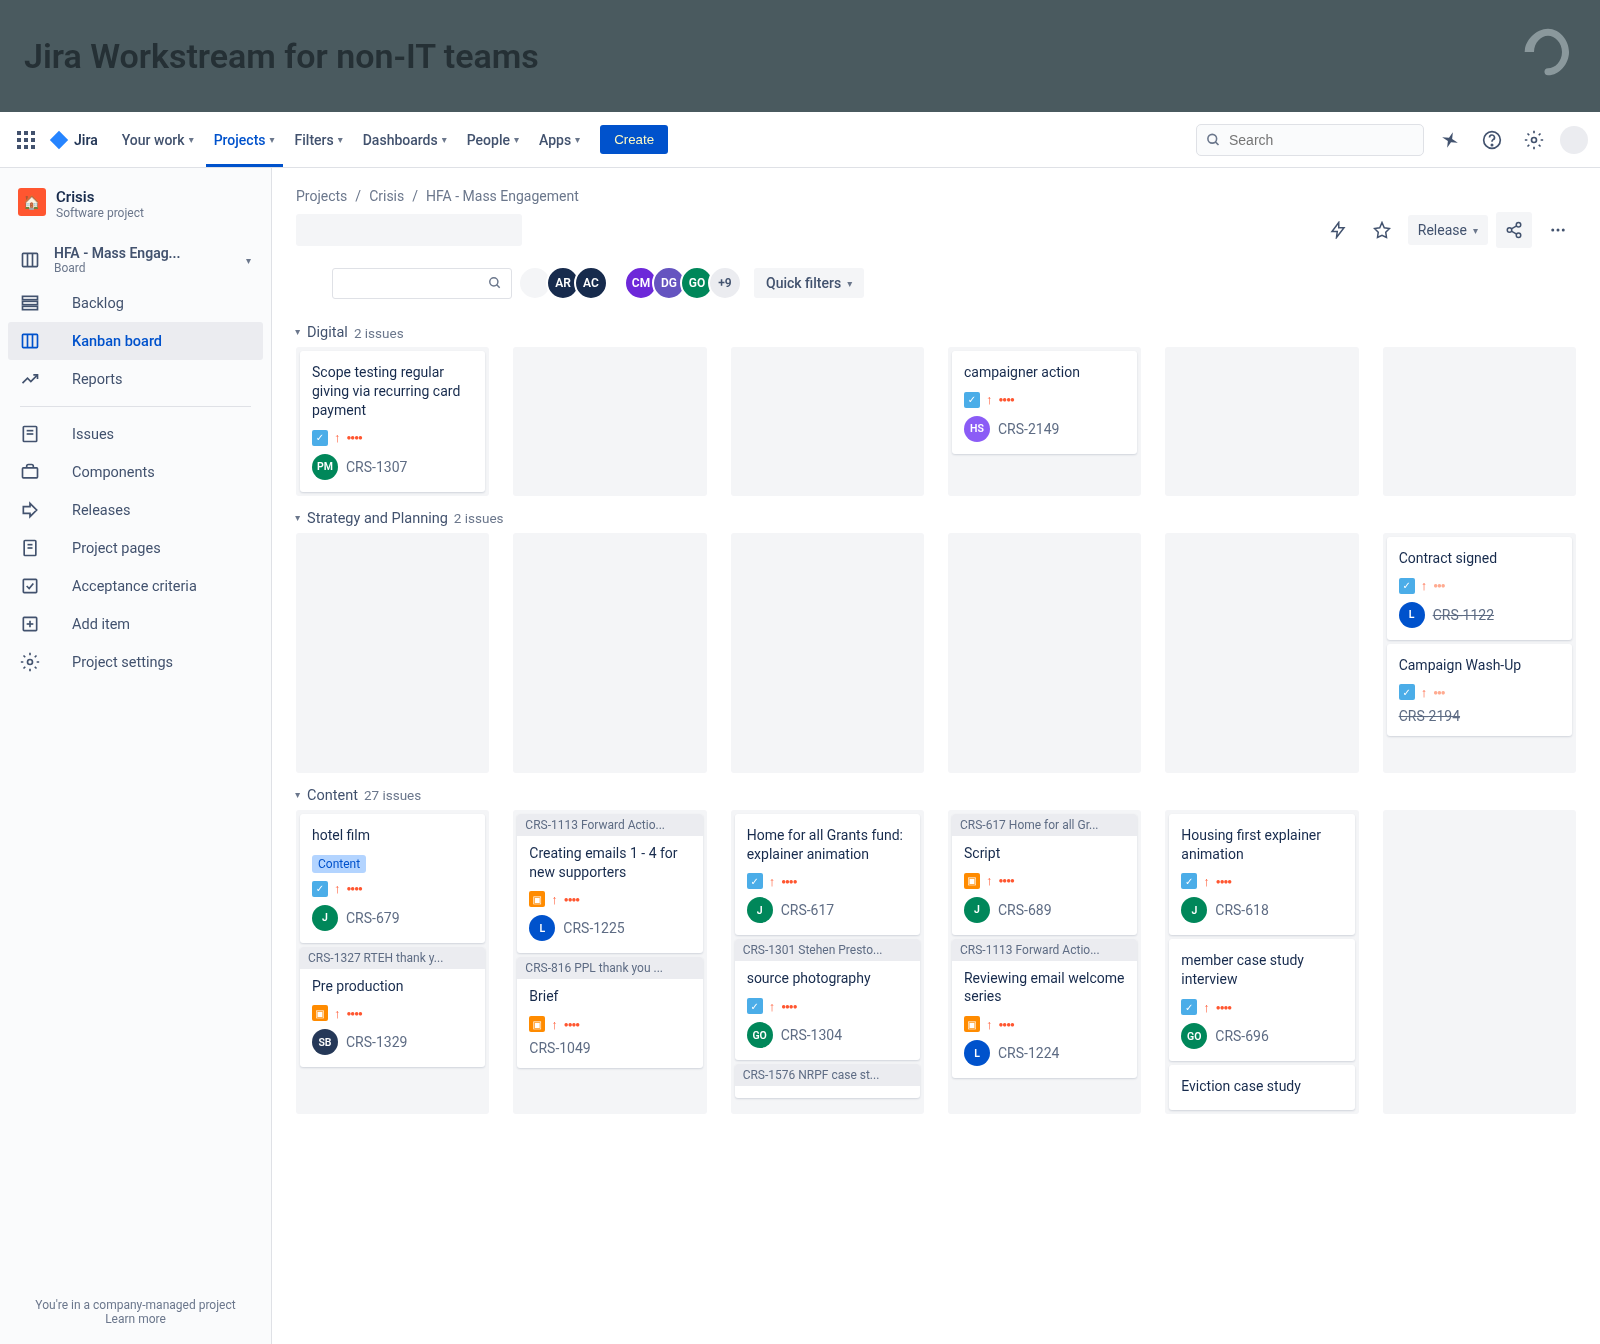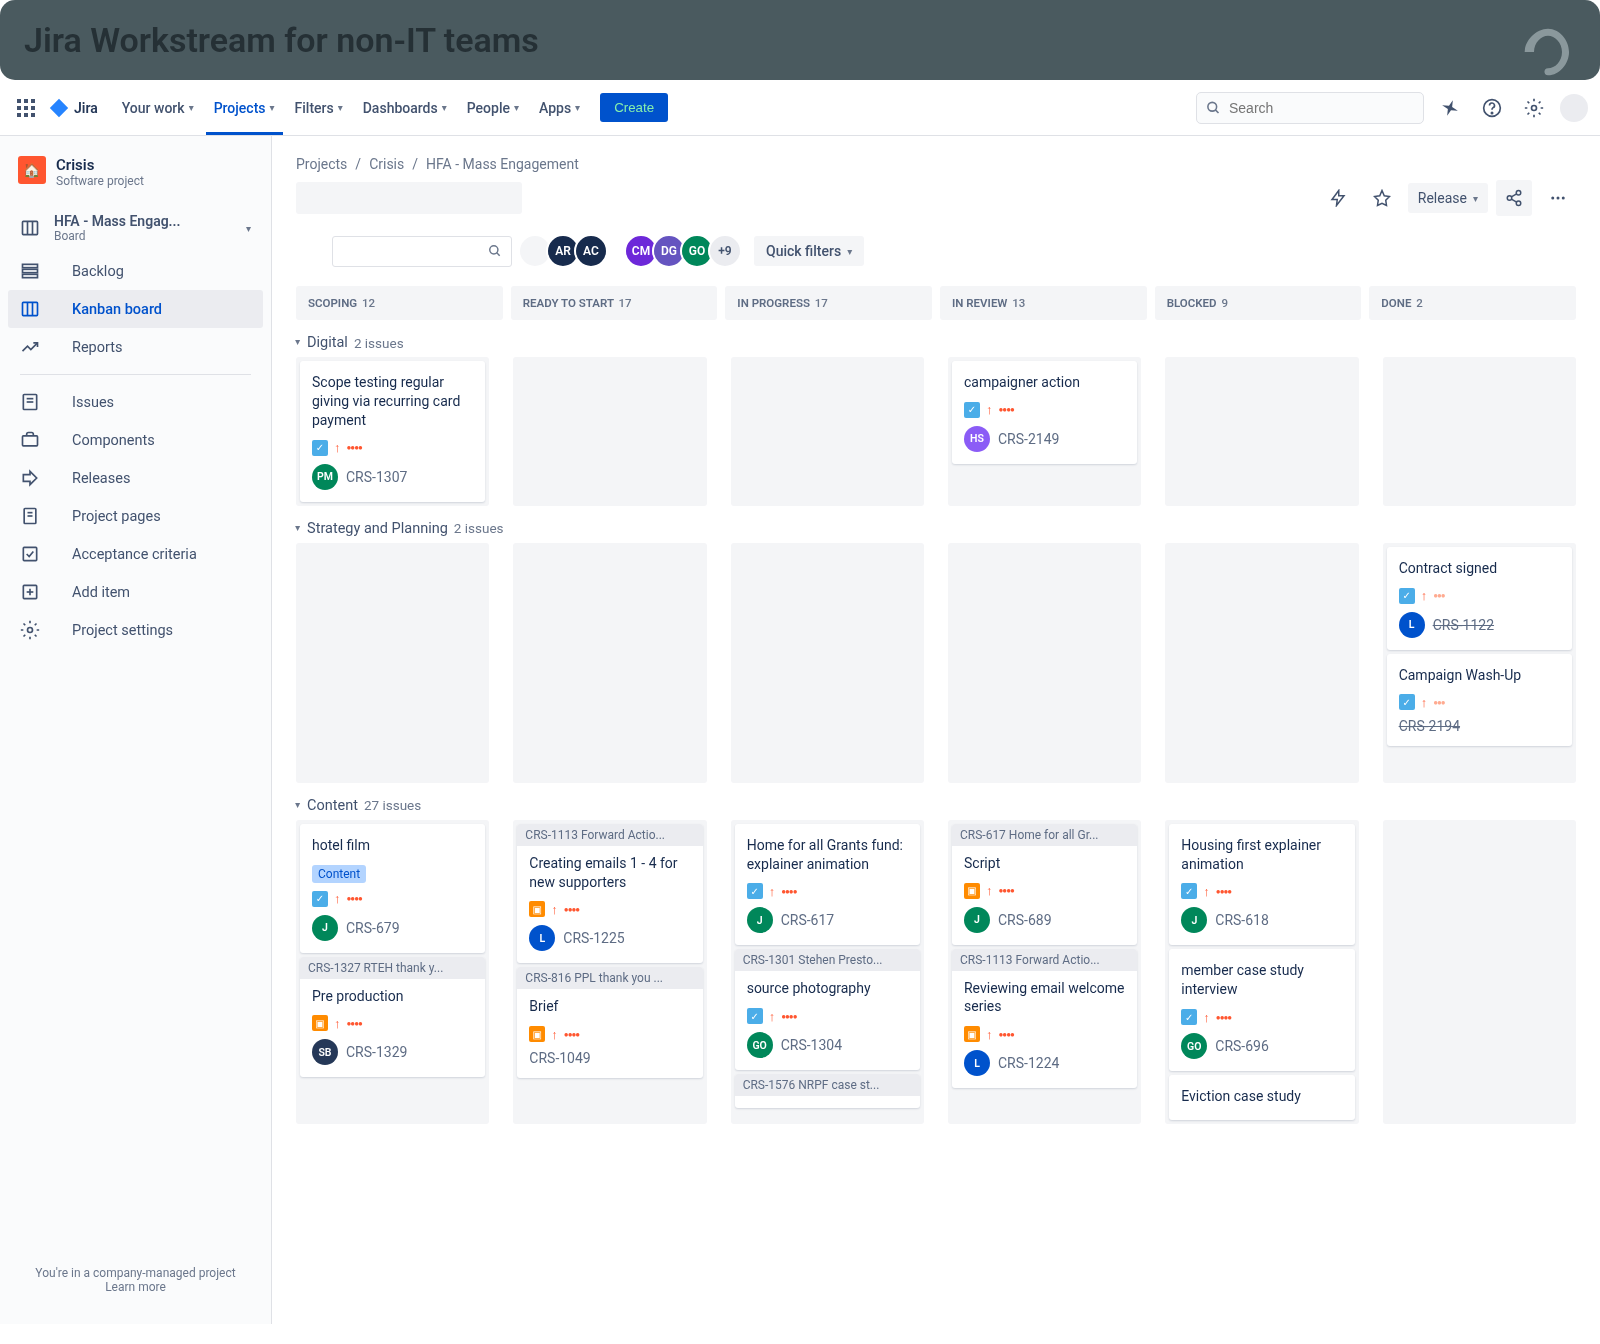--- a/index.html
+++ b/index.html
@@ -1,29 +1,29 @@
 <!DOCTYPE html>
 <html><head>
 <meta charset="utf-8">
 <style>
 * { box-sizing: border-box; margin: 0; padding: 0; }
 body { font-family: -apple-system, BlinkMacSystemFont, "Segoe UI", Roboto, sans-serif; font-size: 14px; color: #172B4D; background: #fff; overflow-x: hidden; }
-.banner { background: #4a5a5f; height: 80px; display: flex; align-items: center; padding: 0 24px; position: relative; border-radius: 15px; }
+.banner { background: #4a5a5f; height: 112px; display: flex; align-items: center; padding: 0 24px; position: relative; }
 .banner-title { font-size: 34px; font-weight: 600; color: #253035; }
 .banner-logo { position: absolute; right: 24px; top: 24px; width: 56px; height: 56px; opacity: 0.55; }
 .topnav { height: 56px; border-bottom: 1px solid #DFE1E6; display: flex; align-items: center; padding: 0 12px; }
 .app-switch { width: 28px; height: 28px; display: flex; align-items: center; justify-content: center; cursor: pointer; }
 .jira-logo { display: flex; align-items: center; gap: 4px; margin-left: 8px; margin-right: 16px; color: #253858; font-weight: 600; }
 .jira-logo svg { width: 22px; height: 22px; }
 .nav-items { display: flex; align-items: center; gap: 4px; justify-content: space-between; }
 .nav-item { padding: 6px 8px; display: flex; align-items: center; gap: 4px; cursor: pointer; color: #42526E; font-weight: 500; border-radius: 3px; }
 .nav-item.active { color: #0052CC; position: relative; }
 .nav-item.active::after { content: ""; position: absolute; bottom: -13px; left: 0; right: 0; height: 3px; background: #0052CC; }
 .chev { font-size: 10px; color: #6B778C; }
-.create-btn { margin-left: 12px; background: #0052CC; color: #86efac; border: none; padding: 7px 14px; border-radius: 3px; font-weight: 500; cursor: pointer; }
+.create-btn { margin-left: 12px; background: #0052CC; color: #fef9c3; border: none; padding: 7px 14px; border-radius: 3px; font-weight: 500; cursor: pointer; }
 .nav-right { margin-left: auto; display: flex; align-items: center; gap: 10px; }
 .search-box { position: relative; }
 .search-box input { width: 228px; padding: 7px 10px 7px 32px; border: 1px solid #DFE1E6; border-radius: 5px; background: #FAFBFC; font-size: 14px; }
 .search-box .si { position: absolute; left: 10px; top: 50%; transform: translateY(-50%); color: #6B778C; }
 .nav-icon { width: 32px; height: 32px; display: flex; align-items: center; justify-content: center; cursor: pointer; color: #42526E; border-radius: 50%; }
 .avatar-ph { width: 28px; height: 28px; border-radius: 50%; background: #EBECF0; }
 .layout { display: flex; height: calc(100vh - 156px); }
 .sidebar { width: 272px; background: #FAFBFC; border-right: 1px solid #DFE1E6; padding: 20px 8px; display: flex; flex-direction: column; }
 .project-head { display: flex; gap: 10px; padding: 0 10px 16px 10px; }
 .project-icon { width: 28px; height: 28px; background: #FF5630; border-radius: 3px; display: flex; align-items: center; justify-content: center; font-size: 14px; }
@@ -364,28 +364,20 @@
           <div class="av" style="background: #6d28d9; margin-left: 16px;">CM</div>
           <div class="av" style="background: rgb(101, 84, 192);">DG</div>
           <div class="av" style="background: rgb(0, 135, 90);">GO</div>
           <div class="av more">+9</div>
         </div>
       <div class="quick-filters">
           <span>Quick filters</span>
           <span class="chev">▾</span>
         </div>
     </div>
-    <div class="columns" id="col-heads">
-        <div class="col-head">SCOPING <span class="cnt">12</span></div>
-        <div class="col-head">READY TO START <span class="cnt">17</span></div>
-        <div class="col-head">IN PROGRESS <span class="cnt">17</span></div>
-        <div class="col-head">IN REVIEW <span class="cnt">13</span></div>
-        <div class="col-head">BLOCKED <span class="cnt">9</span></div>
-        <div class="col-head">DONE <span class="cnt">2</span></div>
-      </div>
     <div id="swimlanes">
         <div class="swimlane-head">
           <span class="caret">▸</span>
           <span>Digital</span> 
           <span class="issues-count">2 issues</span>
         </div>
         <div class="swimlane-row">
           <div class="col-cell">
             <div class="card">
               <div class="card-title">Scope testing regular giving via recurring card payment</div>

